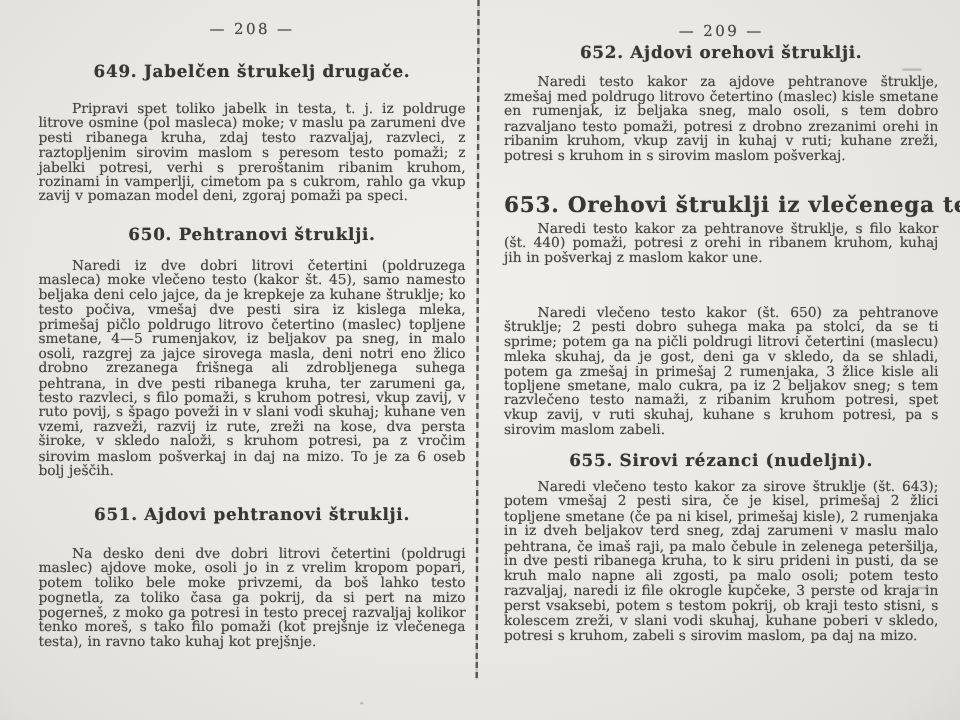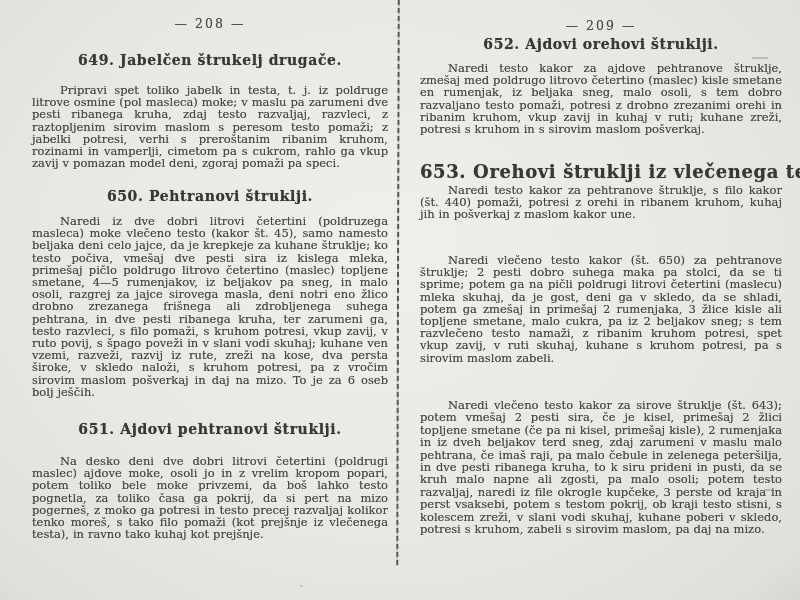--- a/index.html
+++ b/index.html
@@ -125,20 +125,21 @@
     <div class="pagenum r-pagenum">— 209 —</div>
 
     <div class="heading r-h652">652. Ajdovi orehovi štruklji.</div>
     <div class="para r-p652">Naredi testo kakor za ajdove pehtranove štruklje, zmešaj med poldrugo litrovo četertino (maslec) kisle smetane en rumenjak, iz beljaka sneg, malo osoli, s tem dobro razvaljano testo pomaži, potresi z drobno zrezanimi orehi in ribanim kruhom, vkup zavij in kuhaj v ruti; kuhane zreži, potresi s kruhom in s sirovim maslom pošverkaj.</div>
 
     <div class="heading r-h653">653. Orehovi štruklji iz vlečenega testa.</div>
     <div class="para r-p653">Naredi testo kakor za pehtranove štruklje, s filo kakor (št. 440) pomaži, potresi z orehi in ribanem kruhom, kuhaj jih in pošverkaj z maslom kakor une.</div>
 
     <div class="para r-p654">Naredi vlečeno testo kakor (št. 650) za pehtranove štruklje; 2 pesti dobro suhega maka pa stolci, da se ti sprime; potem ga na pičli poldrugi litrovi četertini (maslecu) mleka skuhaj, da je gost, deni ga v skledo, da se shladi, potem ga zmešaj in primešaj 2 rumenjaka, 3 žlice kisle ali topljene smetane, malo cukra, pa iz 2 beljakov sneg; s tem razvlečeno testo namaži, z ribanim kruhom potresi, spet vkup zavij, v ruti skuhaj, kuhane s kruhom potresi, pa s sirovim maslom zabeli.</div>
 
+    <div class="heading r-h655">655. Sirovi rézanci (nudeljni).</div>
     <div class="para r-p655">Naredi vlečeno testo kakor za sirove štruklje (št. 643); potem vmešaj 2 pesti sira, če je kisel, primešaj 2 žlici topljene smetane (če pa ni kisel, primešaj kisle), 2 rumenjaka in iz dveh beljakov terd sneg, zdaj zarumeni v maslu malo pehtrana, če imaš raji, pa malo čebule in zelenega peteršilja, in dve pesti ribanega kruha, to k siru prideni in pusti, da se kruh malo napne ali zgosti, pa malo osoli; potem testo razvaljaj, naredi iz file okrogle kupčeke, 3 perste od kraja in perst vsaksebi, potem s testom pokrij, ob kraji testo stisni, s kolescem zreži, v slani vodi skuhaj, kuhane poberi v skledo, potresi s kruhom, zabeli s sirovim maslom, pa daj na mizo.</div>
   </div>
 
   <div class="artifact a1"></div>
   <div class="artifact a2"></div>
   <div class="artifact a3"></div>
 
 </div>
 
 </body></html>

